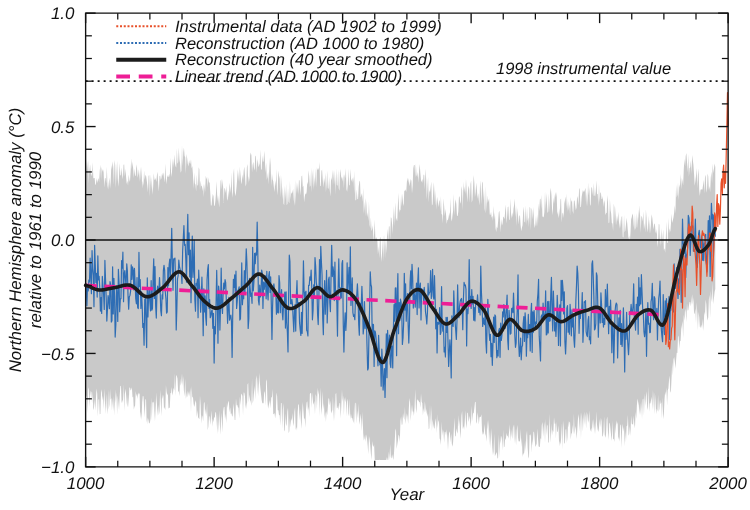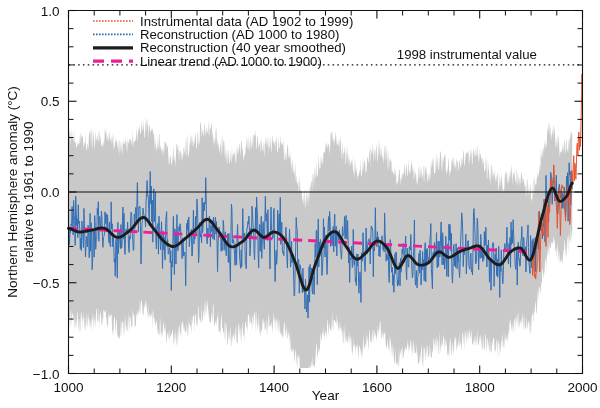--- a/index.html
+++ b/index.html
@@ -11,20 +11,21 @@
     width: 600px;
     height: 408px;
     overflow: hidden;
     font-family: "Liberation Sans", sans-serif;
     color: #1a1a1a;
   }
   #figure {
     position: relative;
     width: 600px;
     height: 408px;
+    font-style: italic;
   }
   #chart-svg {
     display: block;
     width: 600px;
     height: 408px;
   }
   .axis-line {
     fill: none;
     stroke: #111111;
     stroke-width: 1.1;

